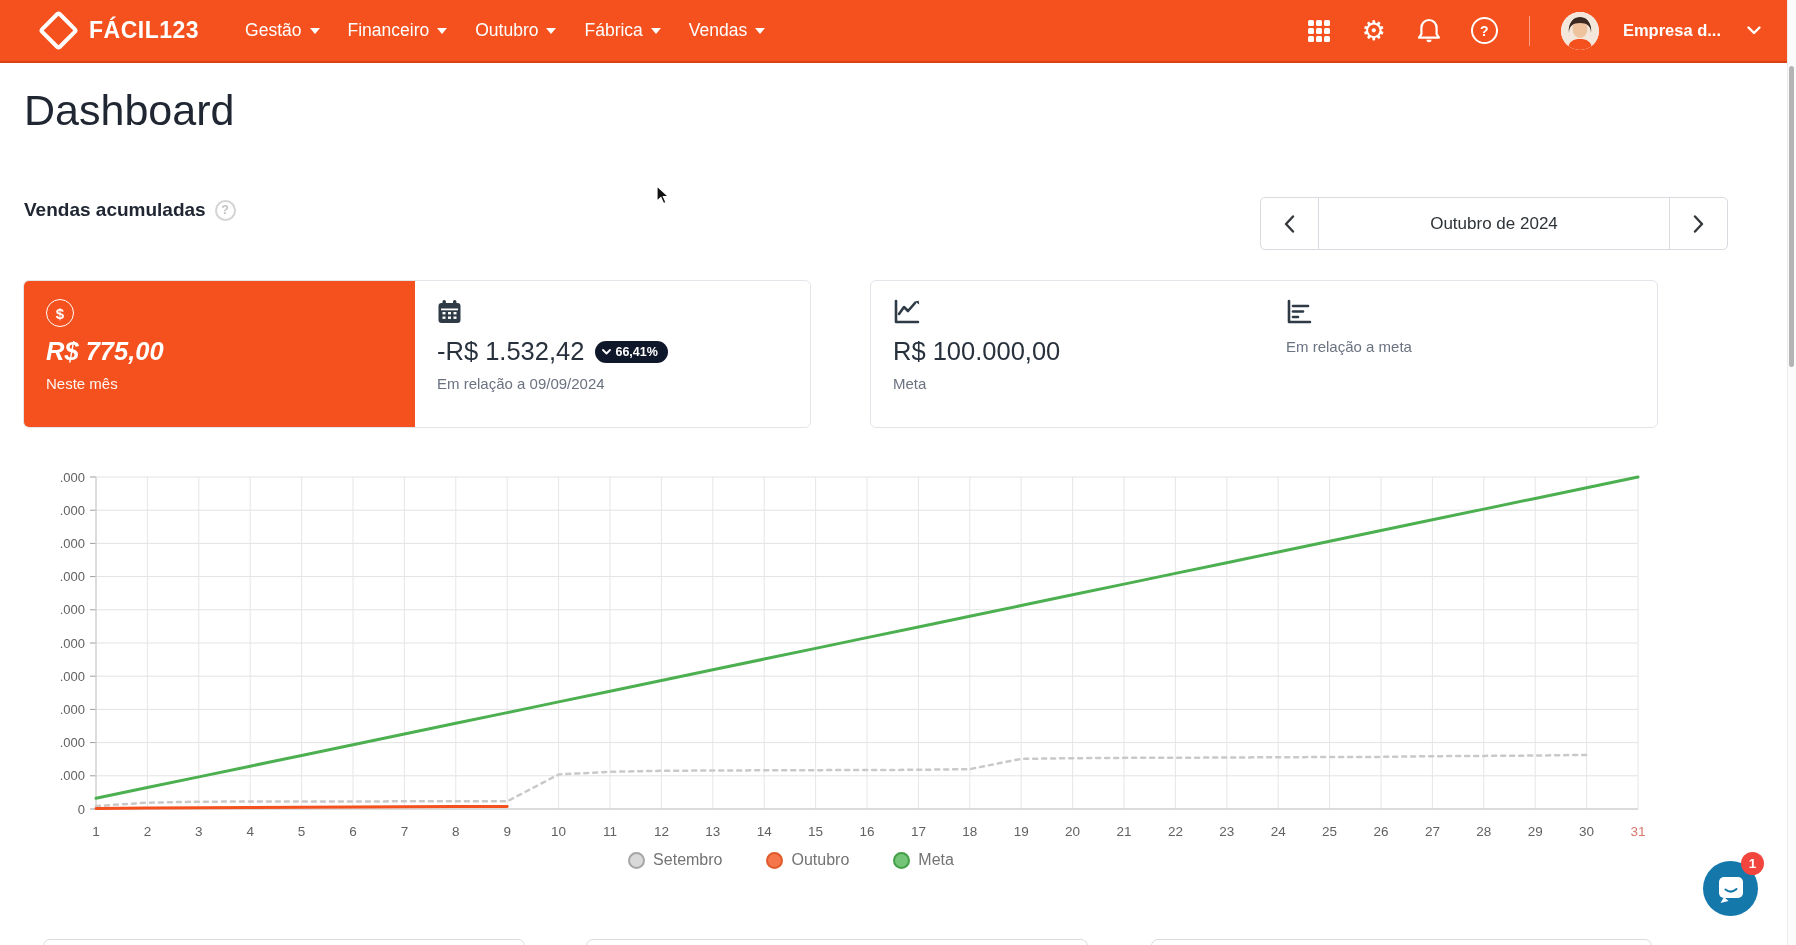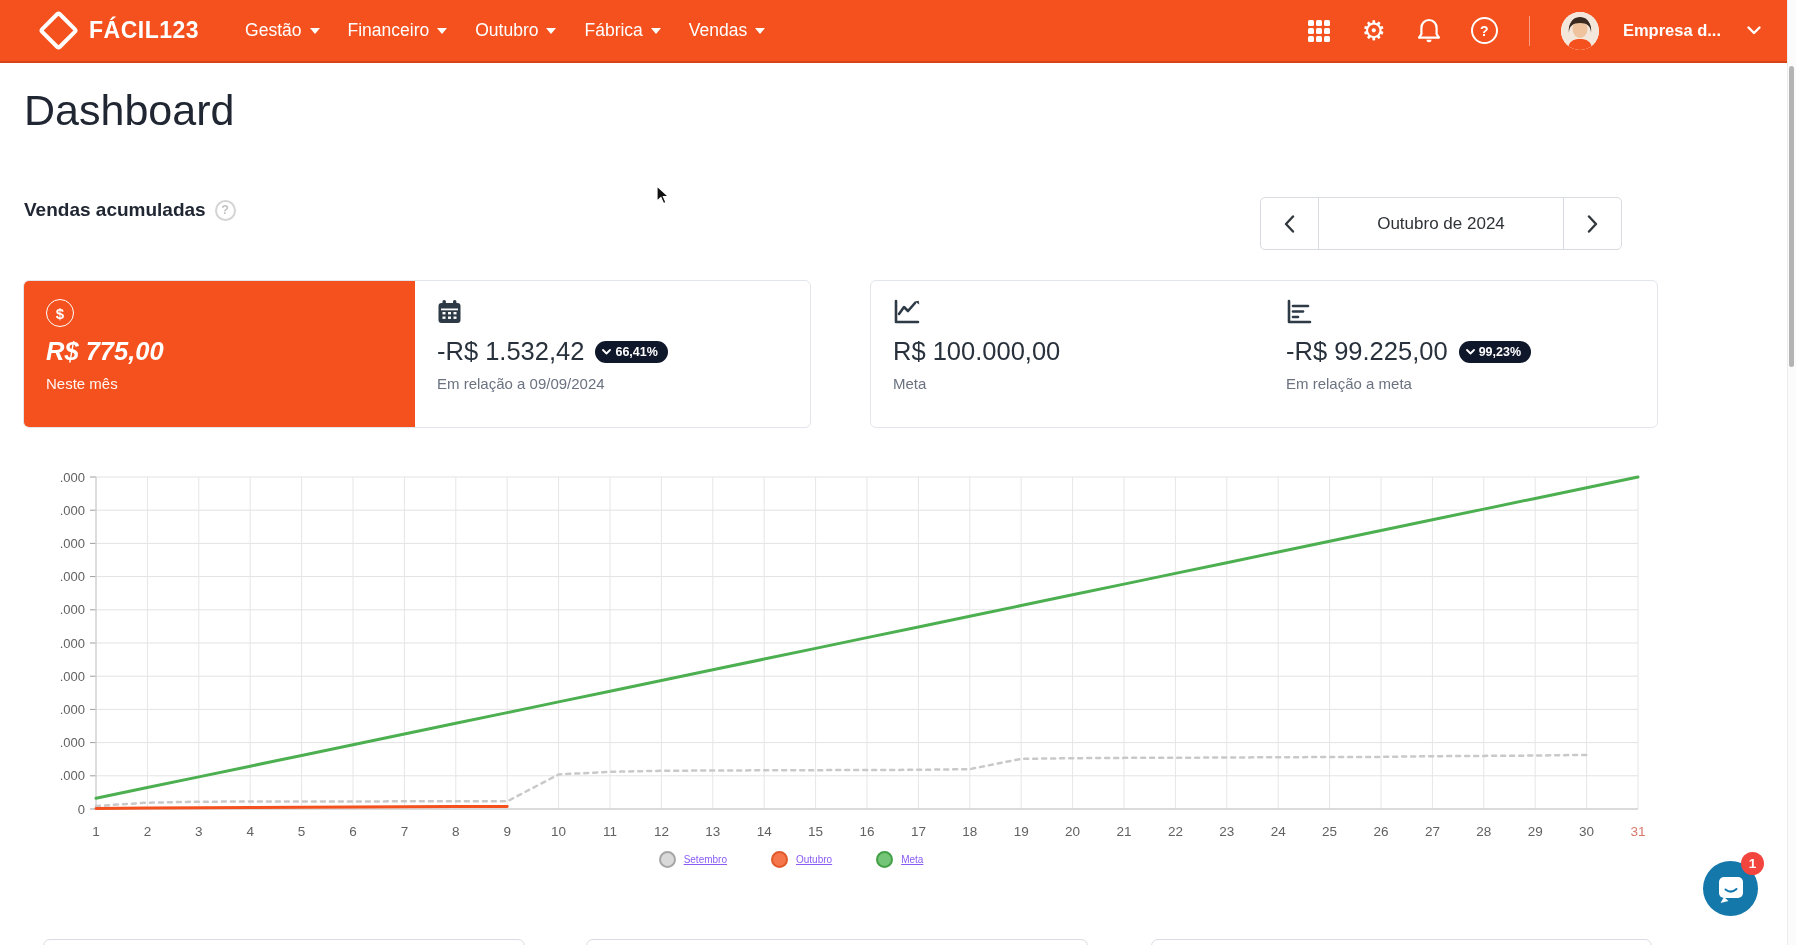--- a/index.html
+++ b/index.html
@@ -35,21 +35,21 @@
   .avatar{width:38px;height:38px;border-radius:50%;overflow:hidden;background:#fff;flex:none;}
   .account-name{color:#fff;font-size:16.5px;font-weight:600;}
   .account-chevron{margin-left:2px;}
   
   .page-title{position:absolute;left:24px;top:86px;font-size:43px;font-weight:400;color:#202733;}
   .section-head{position:absolute;left:24px;top:199px;display:flex;align-items:center;gap:9px;}
   .section-title{font-size:19px;font-weight:700;color:#202733;}
   .q-circle{width:21px;height:21px;border:2px solid #d4d4d4;border-radius:50%;box-sizing:border-box;
     display:flex;align-items:center;justify-content:center;color:#c2c2c2;font-size:12.5px;font-weight:700;cursor:pointer;}
   
-  .date-nav{position:absolute;left:1260px;top:197px;width:362px;height:53px;box-sizing:border-box;
+  .date-nav{position:absolute;left:1260px;top:197px;width:468px;height:53px;box-sizing:border-box;
     border:1px solid #d8dbdf;border-radius:5px;background:#fff;display:flex;}
   .date-btn{width:57px;display:flex;align-items:center;justify-content:center;cursor:pointer;}
   .date-btn.prev{border-right:1px solid #d8dbdf;}
   .date-btn.next{border-left:1px solid #d8dbdf;}
   .date-label{flex:1;display:flex;align-items:center;justify-content:center;font-size:17px;color:#2e3338;}
   
   .cards-row{position:absolute;left:0;top:280px;width:1796px;height:148px;}
   .panel{position:absolute;top:0;height:148px;box-sizing:border-box;border:1px solid #e2e5e9;border-radius:6px;background:#fff;display:flex;}
   .panel.p1{left:23px;width:788px;}
   .panel.p2{left:870px;width:788px;}
@@ -62,21 +62,21 @@
   .cell.orange .cell-sub{color:rgba(255,255,255,.95);}
   .pct-badge{background:#0f172a;color:#fff;font-size:12.5px;font-weight:700;
     border-radius:11px;padding:4px 10px 4px 7px;display:inline-flex;align-items:center;gap:4px;}
   .dollar-circle{width:28px;height:28px;border:1.6px solid #fff;border-radius:50%;box-sizing:border-box;
     display:flex;align-items:center;justify-content:center;color:#fff;font-size:15px;font-weight:700;}
   
   #chart-svg{position:absolute;left:60px;top:460px;}
   .legend{position:absolute;left:0;top:851px;width:1582px;display:flex;justify-content:center;gap:44px;}
   .legend-item{display:flex;align-items:center;gap:8px;cursor:pointer;}
   .legend-dot{width:17px;height:17px;border-radius:50%;border:2px solid;box-sizing:border-box;display:inline-block;}
-  .legend-label{font-size:10px;color:#8b5cf6;text-decoration:underline;}
+  .legend-label{font-size:16px;color:#737373;}
   
   .stub{position:absolute;top:939px;height:30px;background:#fff;border:1px solid #d9dce0;border-radius:7px;box-sizing:border-box;}
   .stub.s1{left:43px;width:482px;}
   .stub.s2{left:586px;width:502px;}
   .stub.s3{left:1151px;width:501px;}
   
   .chat-btn{position:absolute;left:1703px;top:861px;width:55px;height:55px;border-radius:50%;
     background:#1478ab;display:flex;align-items:center;justify-content:center;cursor:pointer;}
   .chat-badge{position:absolute;left:1741px;top:852px;width:23px;height:23px;border-radius:50%;
     background:#f2453d;color:#fff;font-size:13.5px;font-weight:700;display:flex;align-items:center;justify-content:center;}
@@ -238,29 +238,20 @@
       <div class="cell-sub">Meta</div>
     </div>
     <div class="cell">
       <div class="cell-icon">
         <svg width="26" height="26" viewBox="0 0 26 26">
           <polyline points="3,2 3,23 24,23" fill="none" stroke="#2e3a45" stroke-width="2.6" stroke-linecap="round" stroke-linejoin="round"></polyline>
           <line x1="7" y1="7" x2="22" y2="7" stroke="#2e3a45" stroke-width="2.6" stroke-linecap="round"></line>
           <line x1="7" y1="12.5" x2="17" y2="12.5" stroke="#2e3a45" stroke-width="2.6" stroke-linecap="round"></line>
           <line x1="7" y1="18" x2="12" y2="18" stroke="#2e3a45" stroke-width="2.6" stroke-linecap="round"></line>
         </svg>
-      </div>
-      <div class="cell-value">
-        <span>-R$ 99.225,00</span>
-        <span class="pct-badge">
-          <svg width="9" height="6" viewBox="0 0 9 6">
-            <polyline points="1,1 4.5,4.5 8,1" fill="none" stroke="#fff" stroke-width="1.8" stroke-linecap="round" stroke-linejoin="round"></polyline>
-          </svg>
-          <span>99,23%</span>
-        </span>
       </div>
       <div class="cell-sub">Em relação a meta</div>
     </div>
   </div>
 </div>
 
 <svg id="chart-svg" width="1620" height="400" viewBox="0 0 1620 400">
     <line x1="36" y1="349" x2="1578" y2="349" stroke="#e3e3e3" stroke-width="1"></line>
     <line x1="30" y1="349" x2="36" y2="349" stroke="#9e9e9e" stroke-width="1"></line>
     <text x="25" y="353.5" text-anchor="end" fill="#616161" font-size="13" font-family="Liberation Sans, sans-serif">0</text>

